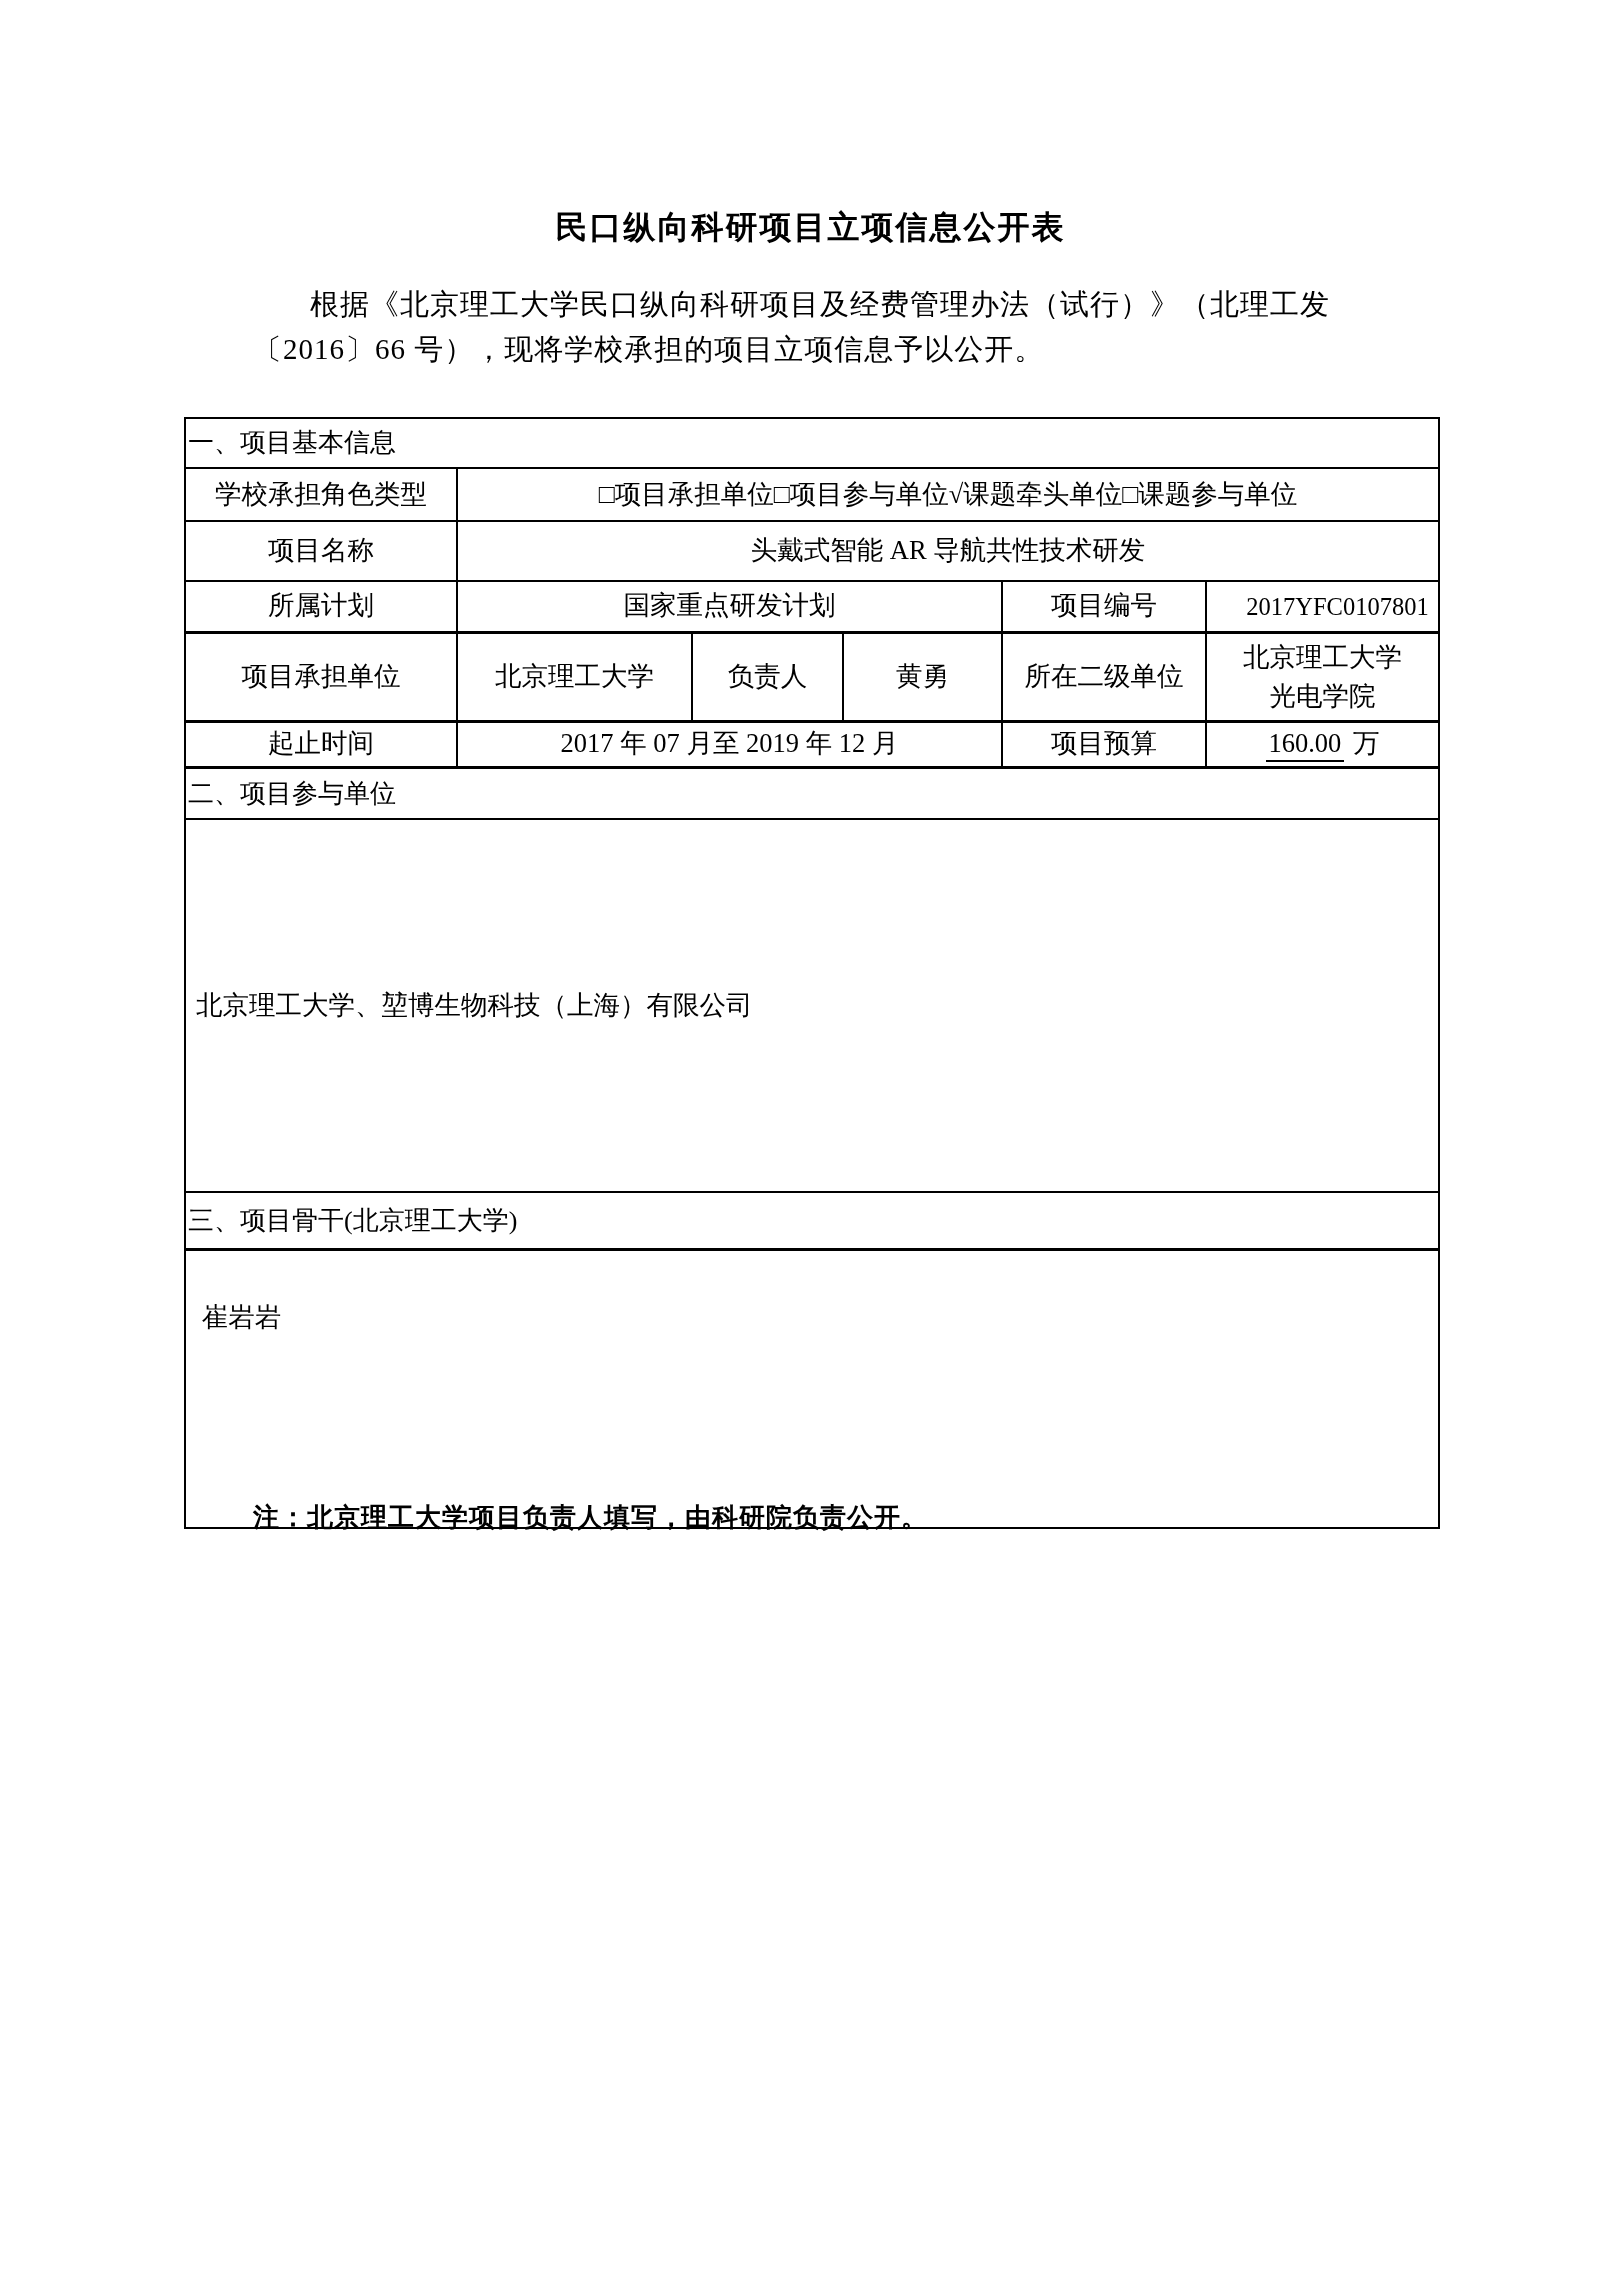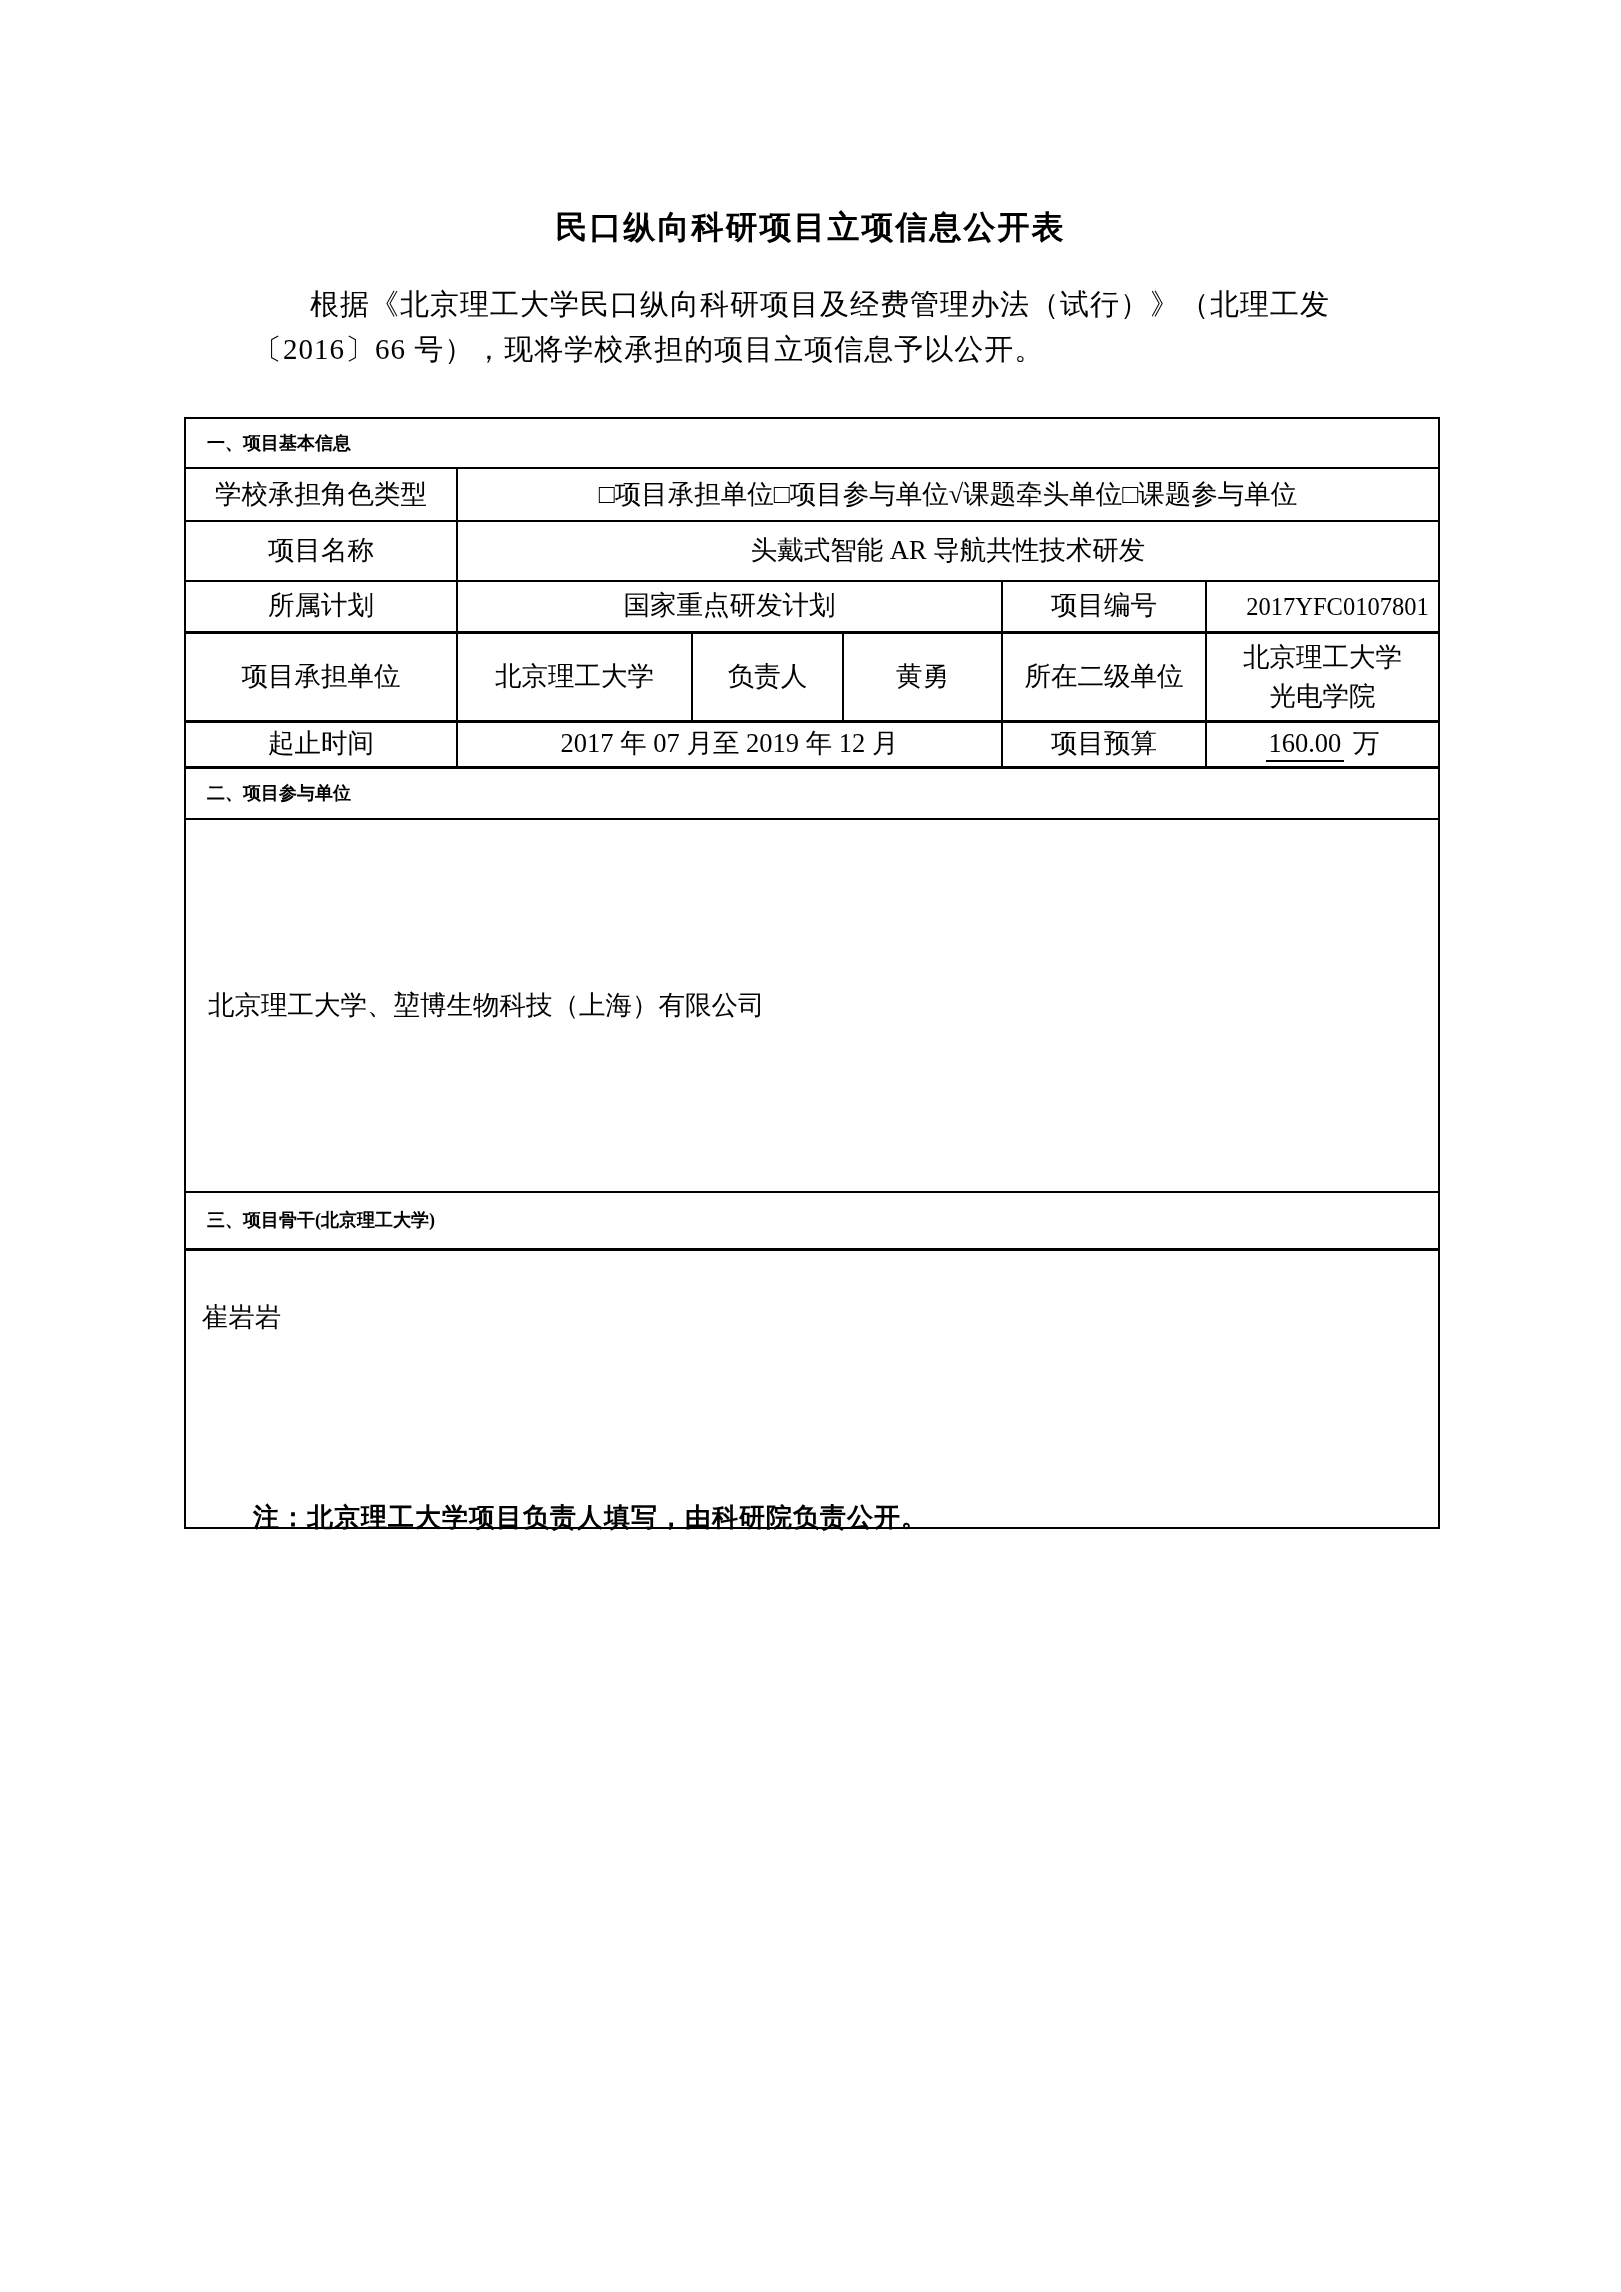--- a/index.html
+++ b/index.html
@@ -31,29 +31,29 @@
   td{
     border:2px solid #000;
     padding:0;
     text-align:center;
     vertical-align:middle;
     overflow:hidden;
     line-height:1.35;
   }
   tr.sec-head td{
     text-align:left;
-    font-weight:bold;
-    font-size:18px;
-    padding-left:21px;
+    font-weight:normal;
+    font-size:26px;
+    padding-left:2px;
   }
   tr.thickb td{border-bottom-width:3.9px;margin-left:35px;}
   td.code-cell{font-size:24.5px;padding-left:30px;}
   td.content-mid{
     text-align:left;vertical-align:middle;
-    padding-left:22px;
+    padding-left:10px;
   }
   td.content-top{
     text-align:left;vertical-align:top;
     padding:49px 0 0 15.7px;
   }
   .dept-line{line-height:39px;}
   .u-amount{
     border-bottom:2px solid #000;
     padding:0 2.9px 2px 2.9px;
   }

